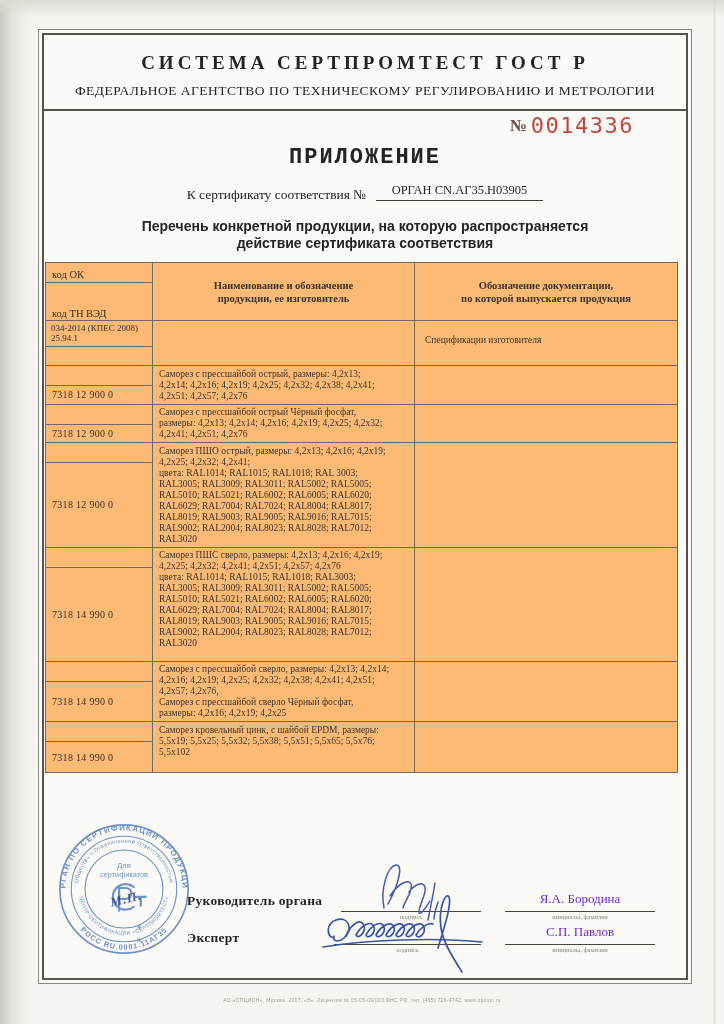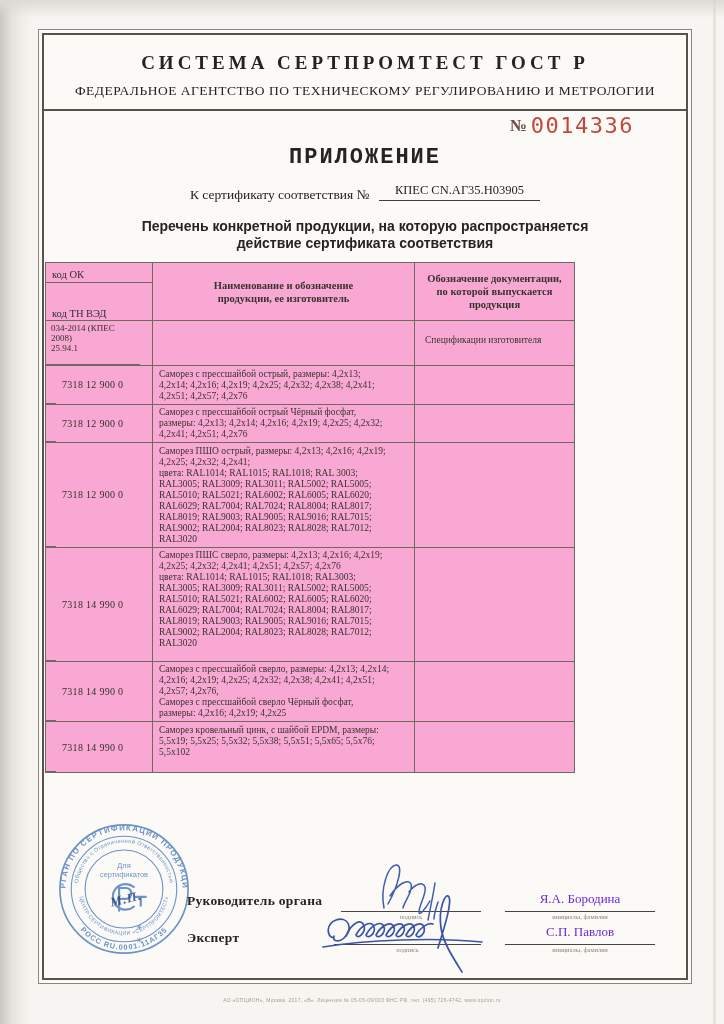--- a/index.html
+++ b/index.html
@@ -44,34 +44,34 @@
 
   .cert-line{position:absolute;left:0;top:152px;width:100%;text-align:center;font-size:13.5px;color:var(--ink-dark);}
   .cert-line .lbl{vertical-align:baseline;}
   .cert-value{display:inline-block;border-bottom:1.2px solid #423d36;padding:0 16px 2px;margin-left:6px;
     font-size:12.5px;transform:translateY(-5px);}
 
   .subtitle{position:absolute;left:0;top:183px;width:100%;text-align:center;
     font-family:"Liberation Sans",sans-serif;font-size:14px;font-weight:bold;color:var(--ink-dark);line-height:17px;}
 
   
-  .tbl{position:absolute;left:45px;top:262px;width:530px;box-sizing:border-box;
+  .tbl{position:absolute;left:45px;top:262px;width:633px;box-sizing:border-box;
     display:grid;grid-template-columns:107px 262px 1fr;
     grid-template-rows:minmax(58px,auto) minmax(45px,auto) minmax(38px,auto) minmax(36px,auto) minmax(103px,auto) minmax(114px,auto) minmax(59px,auto) minmax(50px,auto);
-    border:1.4px solid var(--line);background:#f9a8d4;}
+    border:1.4px solid var(--line);background:#fdba74;}
   .cell{border-right:1px solid var(--line);border-bottom:1px solid var(--line);box-sizing:border-box;
     font-size:9.5px;line-height:11px;overflow:hidden;}
   .cell.last-col{border-right:none;}
   .cell.last-row{border-bottom:none;}
   .hcell{display:flex;align-items:center;justify-content:center;text-align:center;
     font-size:10.5px;line-height:13px;font-weight:bold;color:#37332d;white-space:pre-line;}
   .hc1{display:flex;flex-direction:column;font-weight:normal;}
   .hc1 .t{flex:1;border-bottom:1px solid var(--line);padding:6px 6px 0;font-size:10.5px;}
   .hc1 .b{flex:1;padding:25px 6px 0;font-size:10.5px;}
-  .lc{display:flex;}
+  .lc{display:flex;flex-direction:column;}
   .lc-top{min-height:14px;border-bottom:1px solid var(--line);padding:2px 5px 3px;font-size:9px;line-height:10px;white-space:pre-line;}
   .lc-bot{flex:1;display:flex;align-items:center;padding:2px 6px;font-size:10px;letter-spacing:.3px;}
   .pcell{padding:2.5px 4px 2px 6px;white-space:pre-line;color:#38342e;}
   .dcell{padding:14px 10px 0;color:#38342e;}
 
   
   .sig-label{position:absolute;font-size:13.5px;font-weight:bold;color:var(--ink-dark);letter-spacing:.3px;}
   .lab-head{left:187px;top:893px;}
   .lab-expert{left:187px;top:930px;}
   .pline{position:absolute;border-bottom:1px solid #4a453e;height:0;}
@@ -115,21 +115,21 @@
 
     <div class="form-number">
       <span class="nsign">№</span>
       <span class="digits">0014336</span>
     </div>
 
     <div class="doc-title">ПРИЛОЖЕНИЕ</div>
 
     <div class="cert-line">
       <span class="lbl">К сертификату соответствия №</span>
-      <span class="cert-value">КПЕС CN.АГ35.Н03905</span>
+      <span class="cert-value">ОРГАН CN.АГ35.Н03905</span>
     </div>
 
     <div class="subtitle">
       <div>Перечень конкретной продукции,  на которую распространяется</div>
       <div>действие сертификата соответствия</div>
     </div>
   </div>
 </div>
 
 <div class="tbl">

